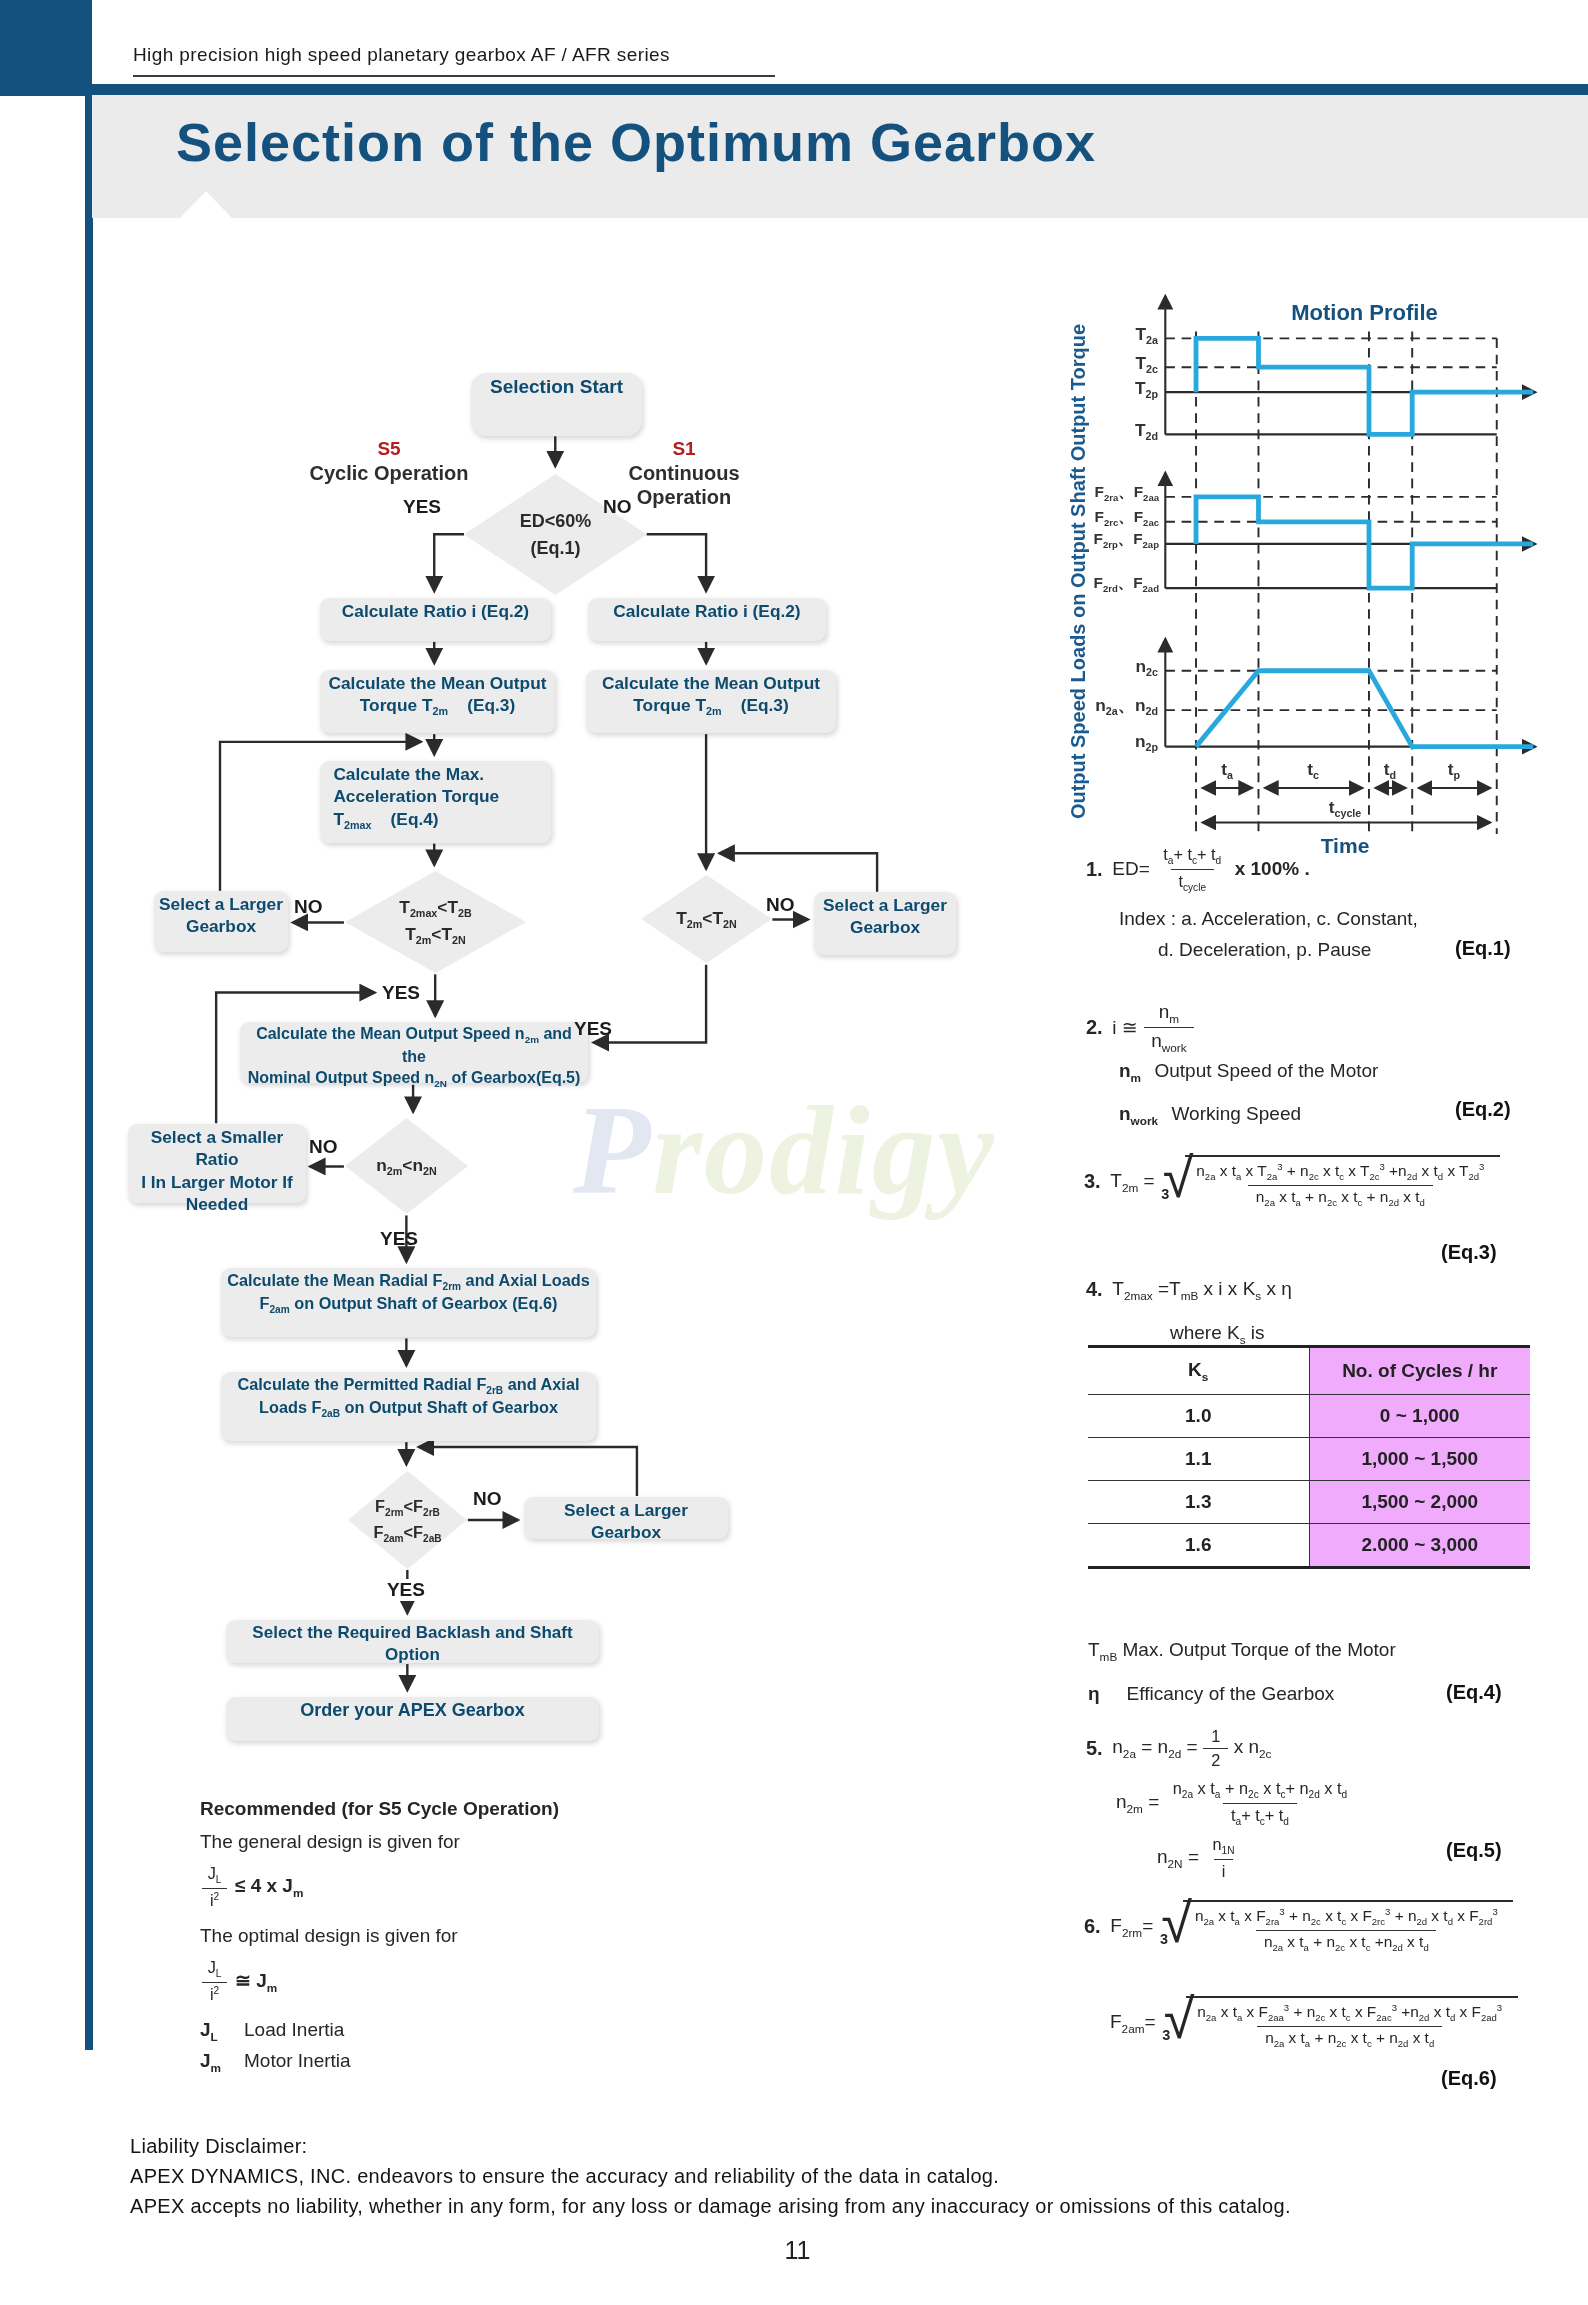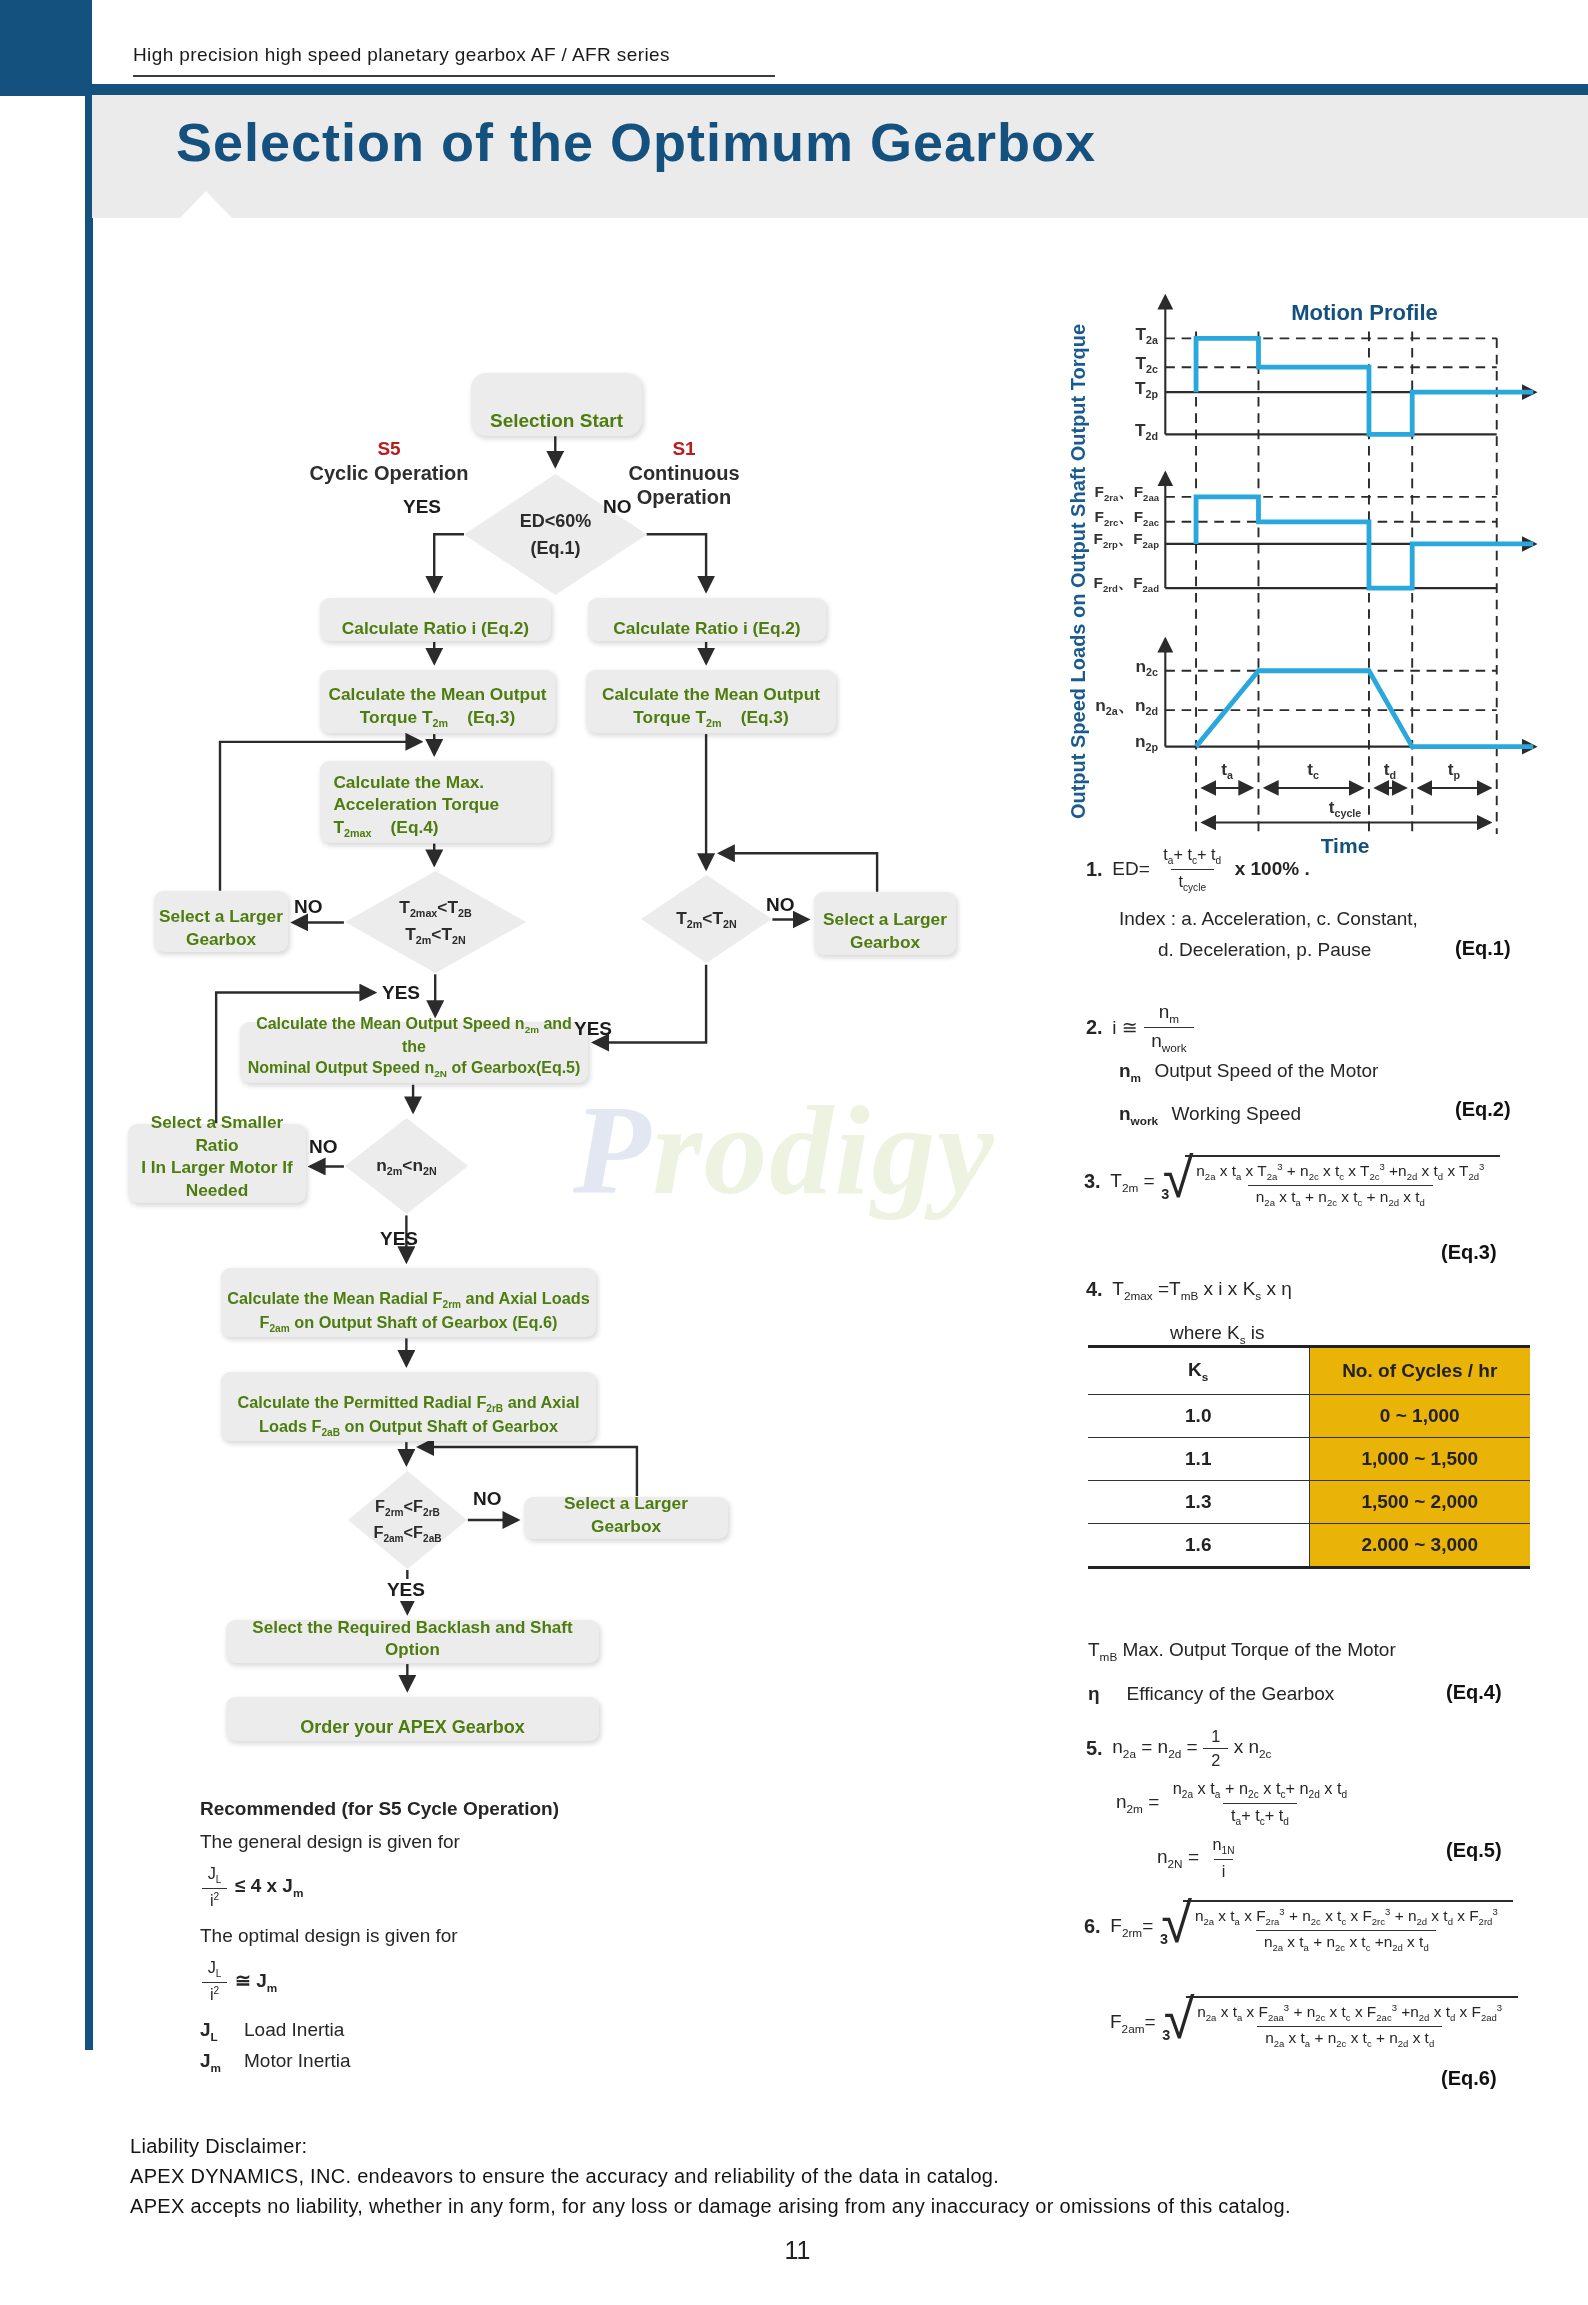--- a/index.html
+++ b/index.html
@@ -10,21 +10,21 @@
   .head-text{position:absolute;left:133px;top:44px;font-size:19px;color:#1a1a1a;letter-spacing:0.4px;}
   .head-rule{position:absolute;left:133px;top:75px;width:642px;height:1.9px;background:#3c3c3c;}
   .vline{position:absolute;left:85px;top:95px;width:7.7px;height:1955px;background:#15517e;}
   .band{position:absolute;left:92px;top:95px;width:1496px;height:123px;background:#ebebeb;}
   .band-notch{position:absolute;left:180px;top:191px;width:0;height:0;border-left:26px solid transparent;border-right:26px solid transparent;border-bottom:27px solid #ffffff;}
   .page-title{position:absolute;left:176px;top:111px;font-size:54px;font-weight:700;color:#14517e;letter-spacing:1px;}
   
   .wm{position:absolute;left:573px;top:1078px;font-family:"Liberation Serif",serif;font-style:italic;font-weight:700;font-size:127px;letter-spacing:1.9px;z-index:1;white-space:nowrap;}
   .wm .p{color:#e2e7f2;} .wm .r{color:#edf3e0;}
   
-  .fbox{position:absolute;background:#ececec;border-radius:9.6px;box-shadow:1.9px 2.9px 4.8px rgba(0,0,0,.15);display:flex;flex-direction:column;justify-content:flex-end;align-items:center;text-align:center;font-size:17.3px;font-weight:600;color:#4d7c0f;line-height:1.3;z-index:3;padding:1.9px 3.8px;box-sizing:border-box;}
+  .fbox{position:absolute;background:#ececec;border-radius:9.6px;box-shadow:1.9px 2.9px 4.8px rgba(0,0,0,.15);display:flex;flex-direction:column;justify-content:flex-start;align-items:center;text-align:center;font-size:17.3px;font-weight:600;color:#0c4a6e;line-height:1.3;z-index:3;padding:1.9px 3.8px;box-sizing:border-box;}
   .fbox b{font-weight:800;}
   .start{border-radius:15.4px;font-size:19px;font-weight:700;}
   .diamond{position:absolute;background:#ececec;clip-path:polygon(50% 0,100% 50%,50% 100%,0 50%);display:flex;flex-direction:column;justify-content:center;align-items:center;text-align:center;font-size:18px;font-weight:600;color:#2b2b2b;z-index:2;filter:drop-shadow(1.9px 2.9px 2.9px rgba(0,0,0,.18));line-height:1.5;}
   .lbl{position:absolute;font-weight:800;font-size:19px;color:#1c1c1c;z-index:4;}
   .lbl.onln{background:#ffffff;padding:0 2.9px;}
   .opblock{position:absolute;text-align:center;z-index:3;line-height:1.2;}
   .opblock .code{color:#b91c1c;font-weight:800;font-size:19px;}
   .opblock .nm{font-weight:700;font-size:20px;color:#2e2e2e;}
   svg.lines{position:absolute;left:0;top:0;z-index:2;pointer-events:none;}
   
@@ -49,21 +49,21 @@
   .rbody{border-top:2.9px solid #2b2b2b;padding:4.8px 7.7px 0 3.8px;}
   sub{font-size:.62em;} sup{font-size:.62em;}
   .note{position:absolute;font-size:19px;color:#262626;z-index:2;white-space:nowrap;}
   .note .sym{font-weight:700;margin-right:13.4px;}
   
   table.ks{position:absolute;left:1088px;top:1345px;width:442px;border-collapse:collapse;font-size:19px;color:#222;z-index:2;border-top:3.8px solid #222;border-bottom:3.8px solid #222;}
   table.ks td,table.ks th{height:40px;text-align:center;font-weight:600;}
   table.ks thead th{height:44px;border-bottom:1.9px solid #333;}
   table.ks tbody td{border-top:1.9px solid #333;}
   table.ks tbody tr:first-child td{border-top:none;}
-  table.ks .c2{background:#eab308;border-left:1.9px solid #333;}
+  table.ks .c2{background:#f0abfc;border-left:1.9px solid #333;}
   
   .rec{position:absolute;z-index:2;color:#262626;}
   .rec-head{font-weight:800;font-size:19px;}
   .rec-line{font-size:19px;}
   .legend-sym{display:inline-block;width:44px;font-weight:700;}
   
   .disc{position:absolute;left:130px;top:2131px;font-size:20px;color:#141414;line-height:1.5;letter-spacing:0.3px;z-index:2;}
   .pageno{position:absolute;left:759px;top:2236px;width:77px;text-align:center;font-size:25px;color:#222;z-index:2;}
 </style>
 </head>

